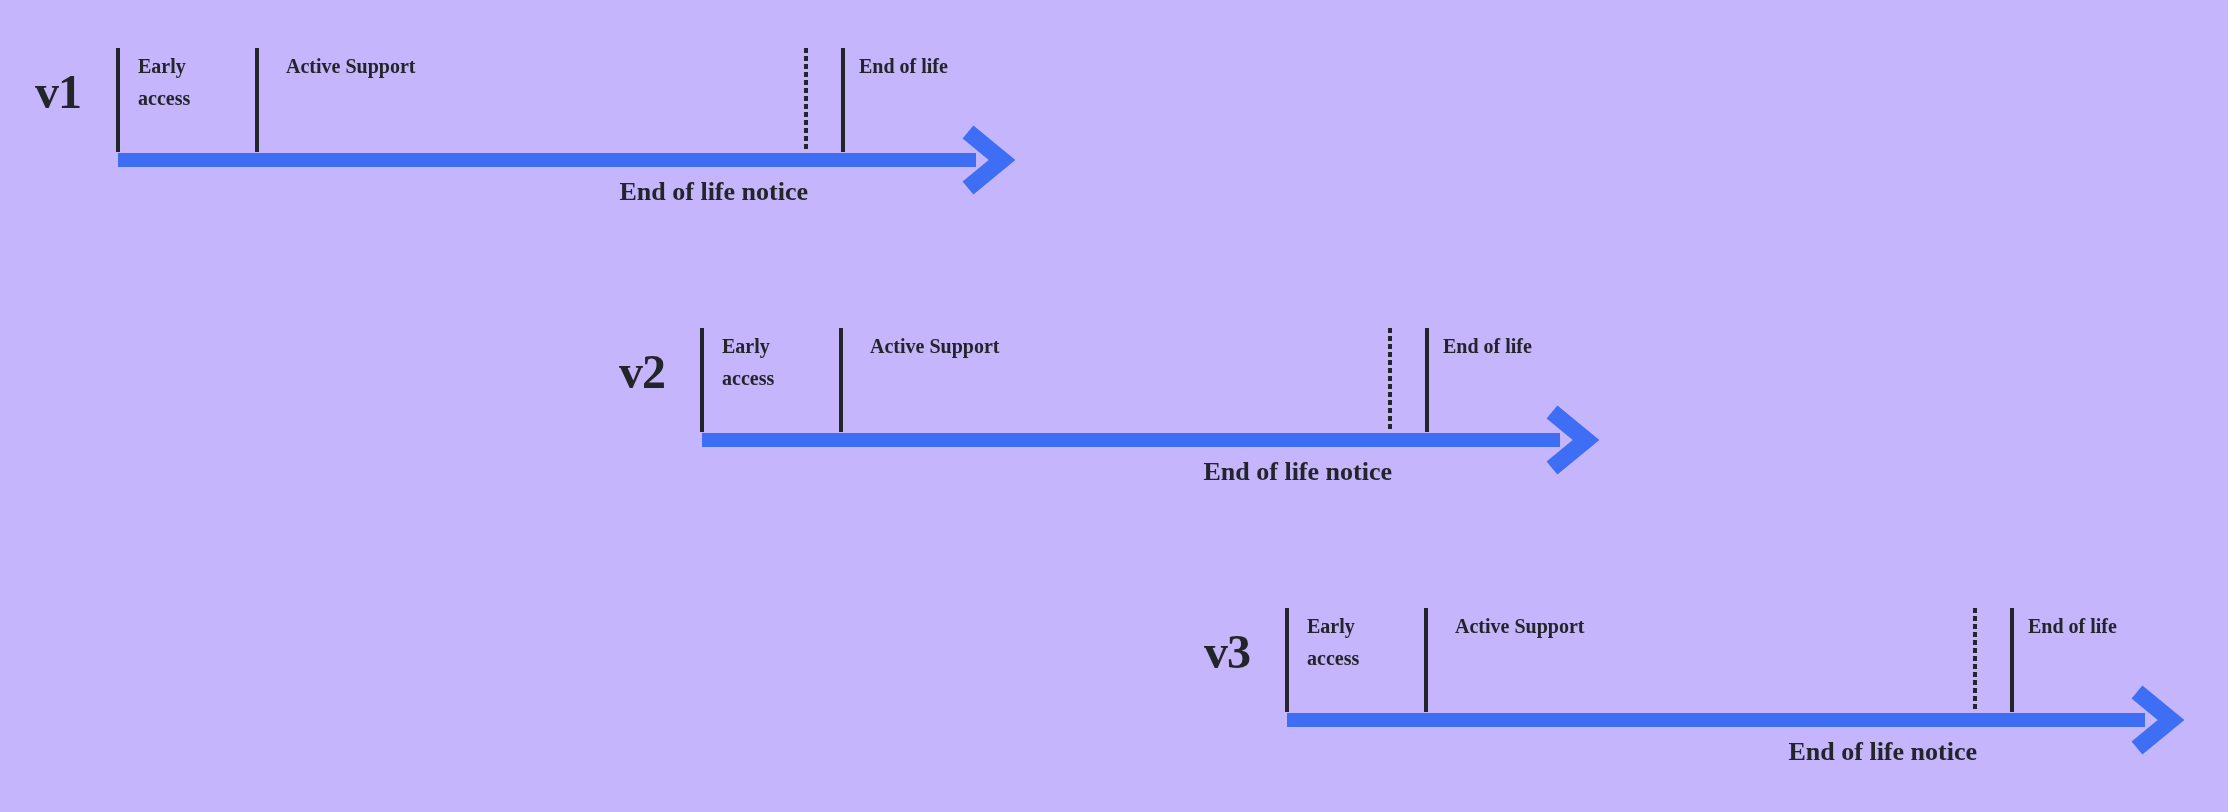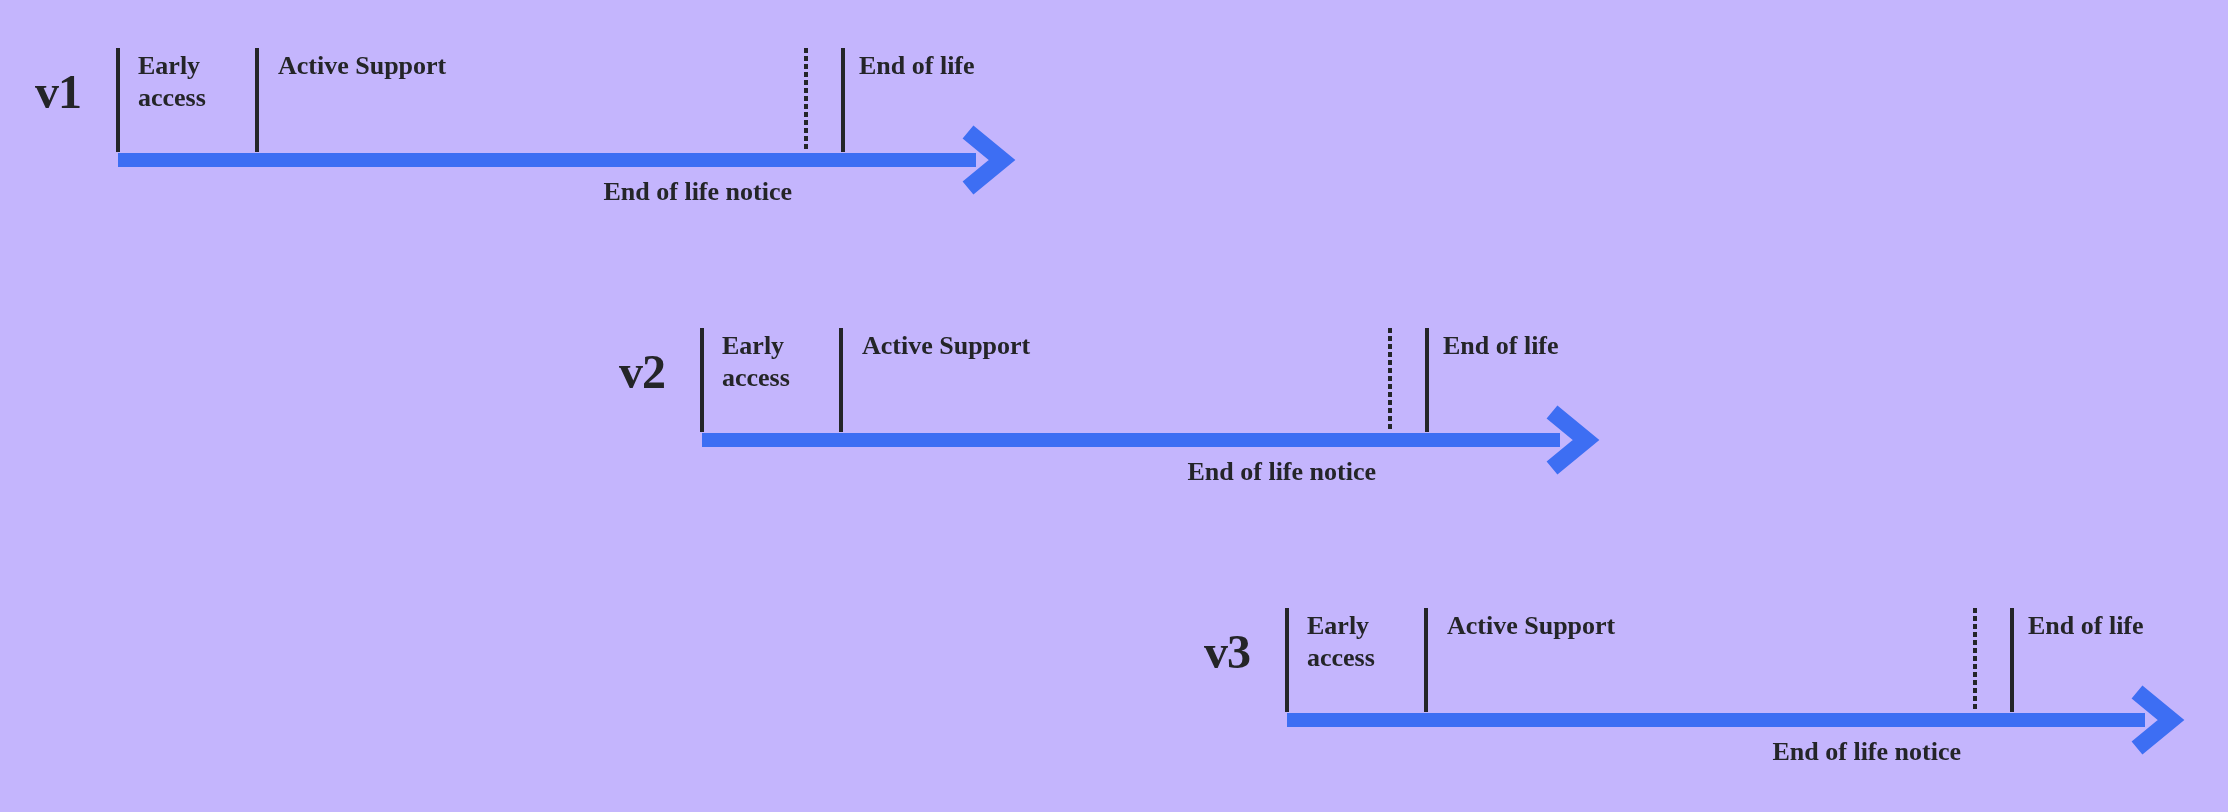--- a/index.html
+++ b/index.html
@@ -54,32 +54,32 @@
     height: 101px;
     background: repeating-linear-gradient(
       to bottom,
       #242528 0px, #242528 5px,
       transparent 5px, transparent 8px
     );
   }
   .phase-label {
     position: absolute;
     top: 2px;
-    font-size: 26px;
+    font-size: 20px;
     font-weight: bold;
     line-height: 32px;
     white-space: pre-line;
   }
   .label-early { left: 20px; }
-  .label-active { left: 160px; }
+  .label-active { left: 168px; }
   .label-eol { left: 741px; white-space: nowrap; }
   .eol-notice {
     position: absolute;
     top: 128px;
-    left: 324px;
+    left: 340px;
     width: 350px;
     text-align: right;
     font-size: 26px;
     font-weight: bold;
     line-height: 32px;
     white-space: nowrap;
   }
   .arrow-svg {
     position: absolute;
     left: 0;

